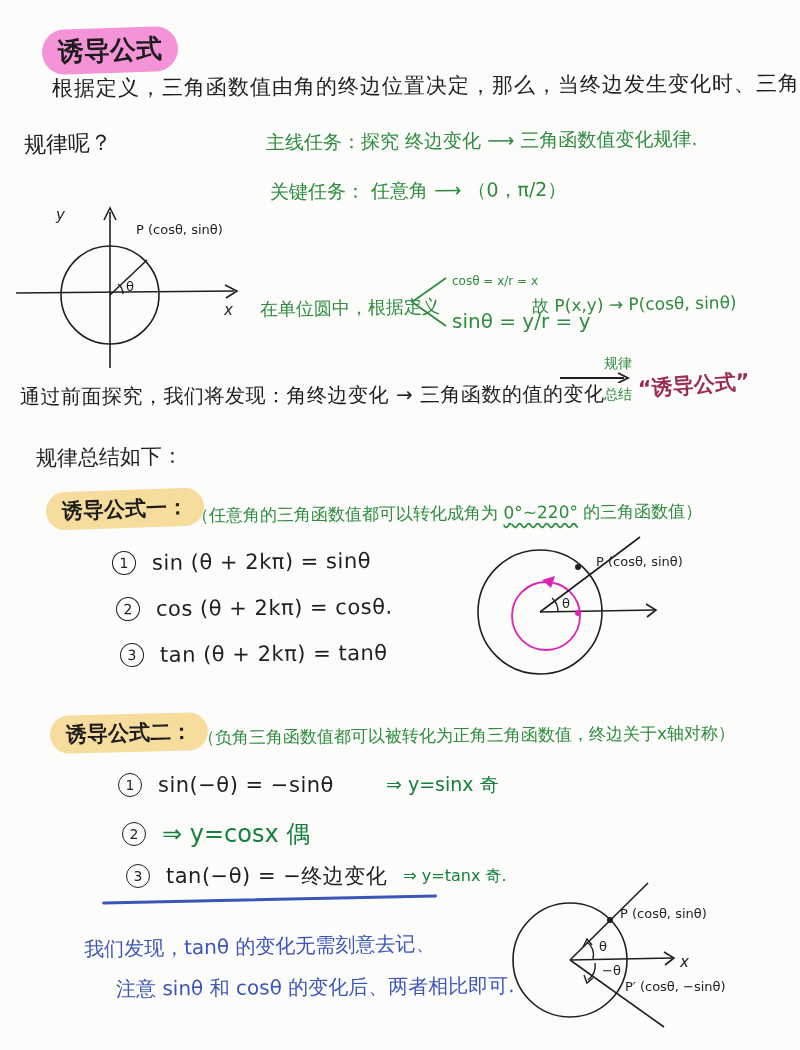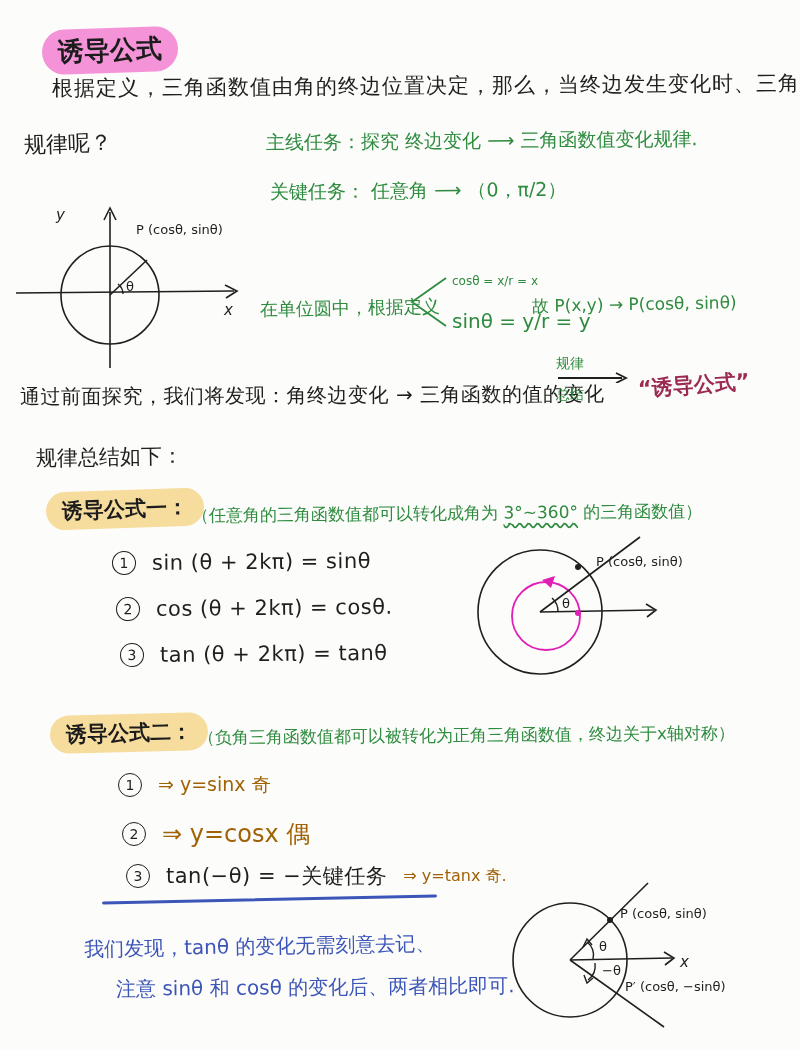--- a/index.html
+++ b/index.html
@@ -1,35 +1,35 @@
 <!DOCTYPE html>
 <html><head>
 <meta charset="utf-8">
 <style>
   html,body{margin:0;padding:0;background:#e8e8e8}
   .page{position:relative;width:800px;height:1050px;background:#fcfcfa;
         font-family:"DejaVu Sans","Liberation Sans",sans-serif;color:#1f1f1f;overflow:hidden}
   .t{position:absolute;white-space:nowrap;line-height:1.3}
   .green{color:#2e8b3f}
   .blue{color:#3c55b8}
-  .mag{color:#a16207}
+  .mag{color:#15803d}
   .maroon{color:#9c2b52;font-weight:600}
   .pill{position:absolute;border-radius:24px;padding:5px 16px;font-size:22px;font-weight:600;color:#1c1c1c}
   .pill.pink{background:#f593d8}
   .pill.yellow{background:#f6dc9d}
   .cnum{display:inline-flex;align-items:center;justify-content:center;width:22px;height:22px;
         border:1.8px solid #1f1f1f;border-radius:50%;font-size:14px;flex:0 0 auto}
   .frow{position:absolute;display:flex;align-items:center;gap:16px;font-size:21px}
   .fx{letter-spacing:.5px}
   .wavy{text-decoration:underline wavy;text-underline-offset:4px}
   .dg{position:absolute}
   .dg text{font-size:13px;font-family:"DejaVu Sans","Liberation Sans",sans-serif;fill:#1f1f1f}
   .dg .it{font-style:italic;font-size:15px}
   .sep{position:absolute;background:#3c55b8;height:3px;border-radius:2px}
-  .arrowstack{position:absolute;text-align:left;font-size:14px;line-height:1.1}
+  .arrowstack{position:absolute;text-align:right;font-size:14px;line-height:1.1}
 </style>
 </head>
 <body>
 
 <div class="page">
 
   <div class="pill pink" style="left:42px;top:28px;transform:rotate(-2deg);font-size:26px">
     <span>诱导公式</span>
   </div>
 
@@ -71,21 +71,21 @@
     <div class="green">总结</div>
   </div>
   <div class="t maroon" style="left:638px;top:372px;font-size:21px;transform:rotate(-4deg)">“诱导公式”</div>
 
   <div class="t" style="left:36px;top:444px;font-size:21px;transform:rotate(-1deg)">规律总结如下：</div>
 
   <div class="pill yellow" style="left:46px;top:490px;transform:rotate(-2deg);font-size:21px">
     <span>诱导公式一：</span>
   </div>
   <div class="t green" style="left:192px;top:502px;font-size:17px;transform:rotate(-0.5deg)">
-    <span>（任意角的三角函数值都可以转化成角为 </span><span class="wavy">3°~360°</span><span> 的三角函数值）</span>
+    <span>（任意角的三角函数值都可以转化成角为 </span><span class="wavy">0°~220°</span><span> 的三角函数值）</span>
   </div>
 
   <div class="frow" style="left:112px;top:550px;transform:rotate(-0.5deg)">
     <span class="cnum">1</span>
     <span class="fx">sin (θ + 2kπ) = sinθ</span>
   </div>
   <div class="frow" style="left:116px;top:596px;transform:rotate(-0.5deg)">
     <span class="cnum">2</span>
     <span class="fx">cos (θ + 2kπ) = cosθ.</span>
   </div>
@@ -108,29 +108,30 @@
     <text x="134" y="46">P (cosθ, sinθ)</text>
   </svg>
 
   <div class="pill yellow" style="left:50px;top:714px;transform:rotate(-1.5deg);font-size:21px">
     <span>诱导公式二：</span>
   </div>
   <div class="t green" style="left:198px;top:724px;font-size:17px;transform:rotate(-0.5deg)">（负角三角函数值都可以被转化为正角三角函数值，终边关于x轴对称）</div>
 
   <div class="frow" style="left:118px;top:772px">
     <span class="cnum">1</span>
+    <span class="fx" style="min-width:212px">sin(−θ) = −sinθ</span>
     <span class="mag" style="font-size:19px">⇒ y=sinx 奇</span>
   </div>
   <div class="frow" style="left:122px;top:818px">
     <span class="cnum">2</span>
     <span class="mag" style="font-size:24px">⇒ y=cosx 偶</span>
   </div>
   <div class="frow" style="left:126px;top:862px">
     <span class="cnum">3</span>
-    <span class="fx" style="min-width:212px">tan(−θ) = −关键任务</span>
+    <span class="fx" style="min-width:212px">tan(−θ) = −终边变化</span>
     <span class="mag" style="font-size:16px">⇒ y=tanx 奇.</span>
   </div>
 
   <div class="sep" style="left:102px;top:898px;width:335px;transform:rotate(-1.2deg)"></div>
 
   <div class="t blue" style="left:84px;top:933px;font-size:20px;transform:rotate(-1deg)">我们发现，tanθ 的变化无需刻意去记、</div>
   <div class="t blue" style="left:116px;top:974px;font-size:20px;transform:rotate(-0.5deg)">注意 sinθ 和 cosθ 的变化后、两者相比即可.</div>
 
   <svg class="dg" style="left:492px;top:870px" width="300" height="180" viewBox="0 0 300 180">
     <circle cx="78" cy="90" r="57" fill="none" stroke="#1f1f1f" stroke-width="1.6"></circle>

